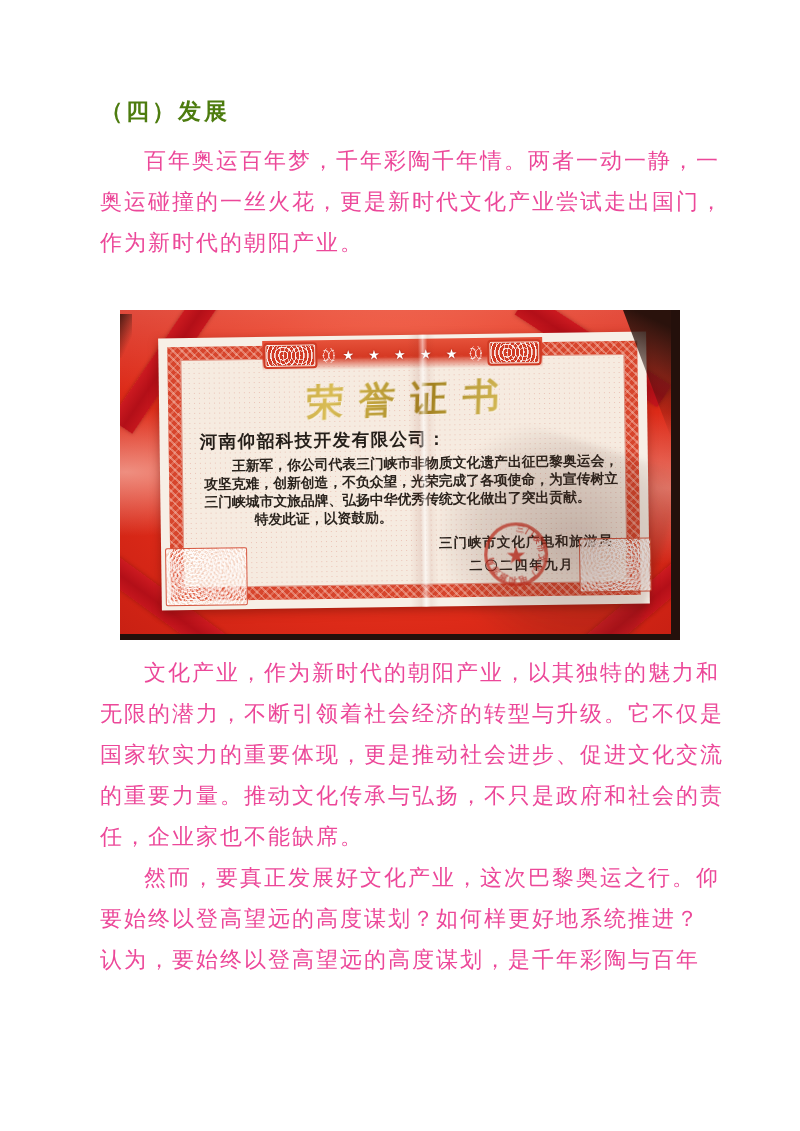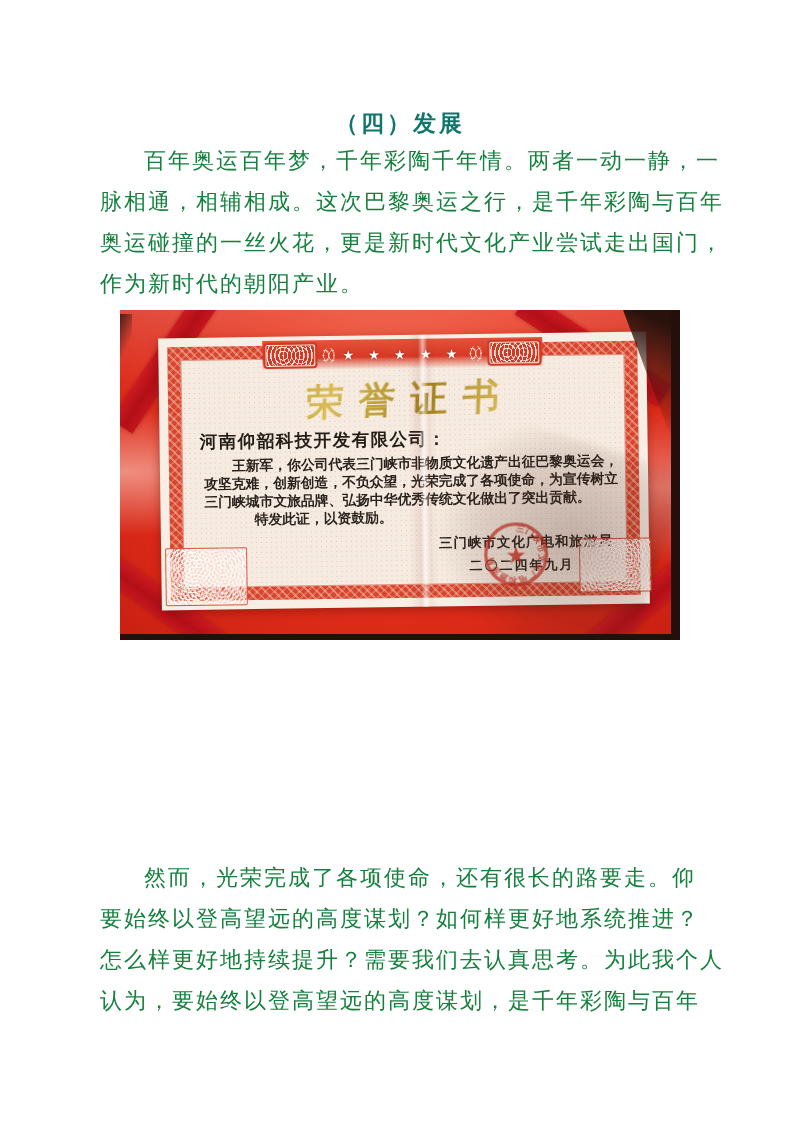--- a/index.html
+++ b/index.html
@@ -1,23 +1,23 @@
 <!DOCTYPE html>
 <html><head>
 <meta charset="utf-8">
 <style>
   * { margin:0; padding:0; box-sizing:border-box; }
   html,body { background:#ffffff; }
   body { font-family:"Liberation Serif","DejaVu Serif",serif; color:#1a1a1a; }
   .sheet { position:relative; width:800px; height:1131px; background:#ffffff; overflow:hidden; margin:0 auto; }
 
   
-  .doc-title { position:absolute; top:96px; left:100px; width:600px; text-align:center;
-    font-family:"Liberation Sans","DejaVu Sans",sans-serif; font-weight:700; font-size:23px; letter-spacing:3px; color:#0f766e;margin-top:12px; }
-  .para { position:absolute; left:100px; width:604px; font-size:22px; letter-spacing:2px; color:#15803d; }
+  .doc-title { position:absolute; top:96px; left:100px; width:600px; text-align:left;
+    font-family:"Liberation Sans","DejaVu Sans",sans-serif; font-weight:700; font-size:23px; letter-spacing:3px; color:#4d7c0f; }
+  .para { position:absolute; left:100px; width:604px; font-size:22px; letter-spacing:2px; color:#ec4899; }
   .para .line { height:41px; line-height:41px; white-space:nowrap; }
   .para .line.indent { text-indent:44px; }
   .p1 { top:140px; } .p2 { top:652px; } .p3 { top:857px; }
 
   
   .photo { position:absolute; left:120px; top:310px; width:560px; height:330px; background:#24100b; overflow:hidden; }
   .folder { position:absolute; left:0; top:0; right:9px; bottom:6px; overflow:hidden;
     background:radial-gradient(ellipse at 50% 28%, #f2563a 0%, #e83a22 38%, #dc2a18 70%, #c92013 100%); }
   .folder::before { content:""; position:absolute; inset:0;
     background:radial-gradient(ellipse at 1% 50%, rgba(255,226,214,.55), transparent 28%),
@@ -96,21 +96,20 @@
 </style>
 </head>
 <body>
 
 <div class="sheet">
 
   <div class="doc-title">（四）发展</div>
 
   <div class="para p1">
     <div class="line indent">百年奥运百年梦，千年彩陶千年情。两者一动一静，一</div>
-    <div class="line">脉相通，相辅相成。这次巴黎奥运之行，是千年彩陶与百年</div>
     <div class="line">奥运碰撞的一丝火花，更是新时代文化产业尝试走出国门，</div>
     <div class="line">作为新时代的朝阳产业。</div>
   </div>
 
   <figure class="photo">
     <div class="folder">
       <div class="ribbon tl"></div>
       <div class="ribbon tr"></div>
       <div class="ribbon bl"></div>
       <div class="ribbon br"></div>
@@ -155,21 +154,27 @@
           <text x="50" y="63" text-anchor="middle" font-size="36" fill="#cf2a1a" opacity="0.9">★</text>
         </svg>
 
         <div class="fold"></div>
         <div class="hand-shadow"></div>
       </div>
       <div class="wedge"></div>
     </div>
   </figure>
 
+  <div class="para p2">
+    <div class="line indent">文化产业，作为新时代的朝阳产业，以其独特的魅力和</div>
+    <div class="line">无限的潜力，不断引领着社会经济的转型与升级。它不仅是</div>
+    <div class="line">国家软实力的重要体现，更是推动社会进步、促进文化交流</div>
+    <div class="line">的重要力量。推动文化传承与弘扬，不只是政府和社会的责</div>
+    <div class="line">任，企业家也不能缺席。</div>
+  </div>
 
   <div class="para p3">
-    <div class="line indent">然而，光荣完成了各项使命，还有很长的路要走。仰</div>
+    <div class="line indent">然而，要真正发展好文化产业，这次巴黎奥运之行。仰</div>
     <div class="line">要始终以登高望远的高度谋划？如何样更好地系统推进？</div>
-    <div class="line">怎么样更好地持续提升？需要我们去认真思考。为此我个人</div>
     <div class="line">认为，要始终以登高望远的高度谋划，是千年彩陶与百年</div>
   </div>
 
 </div>
 
 </body></html>

